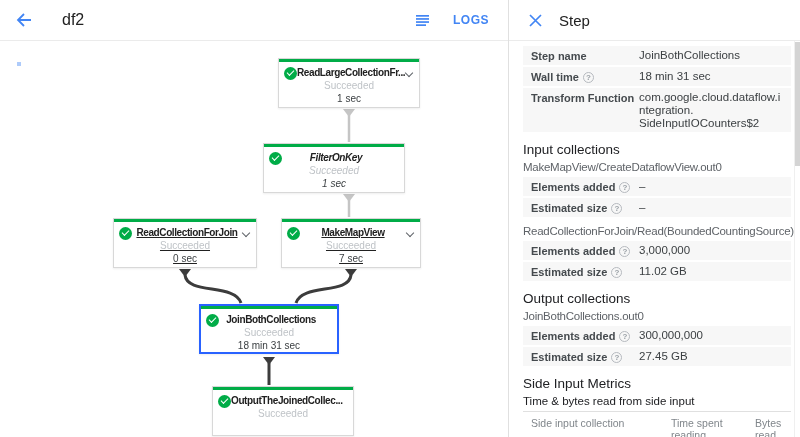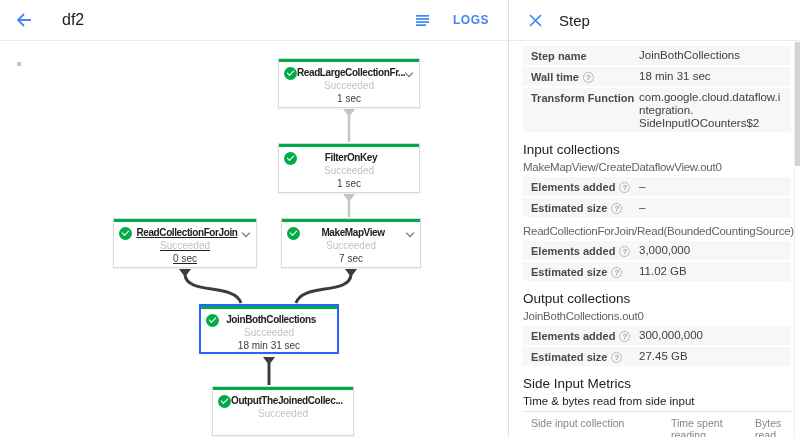--- a/index.html
+++ b/index.html
@@ -116,40 +116,40 @@
     <div class="node" style="left: 278px; top: 17px; width: 142px;">
           <div class="node-bar"></div>
           <div class="node-body">
             <span class="check-icon"></span>
             <div class="node-title">ReadLargeCollectionFr...</div>
             <div class="node-status">Succeeded</div>
             <div class="node-duration">1 sec</div>
             <span class="chevron-icon"></span>
           </div>
         </div>
-        <div class="node" style="left: 278px; top: 102px; width: 142px;">
+        <div class="node" style="left: 263px; top: 102px; width: 142px; font-style: italic;">
           <div class="node-bar"></div>
           <div class="node-body">
             <span class="check-icon"></span>
             <div class="node-title">FilterOnKey</div>
             <div class="node-status">Succeeded</div>
             <div class="node-duration">1 sec</div>
           </div>
         </div>
         <div class="node" style="left: 113px; top: 177px; width: 144px; text-decoration: underline;">
           <div class="node-bar"></div>
           <div class="node-body">
             <span class="check-icon"></span>
             <div class="node-title">ReadCollectionForJoin</div>
             <div class="node-status">Succeeded</div>
             <div class="node-duration">0 sec</div>
             <span class="chevron-icon"></span>
           </div>
         </div>
-        <div class="node" style="left: 281px; top: 177px; width: 140px;">
+        <div class="node" style="left: 281px; top: 177px; width: 140px; text-decoration: underline;">
           <div class="node-bar"></div>
           <div class="node-body">
             <span class="check-icon"></span>
             <div class="node-title">MakeMapView</div>
             <div class="node-status">Succeeded</div>
             <div class="node-duration">7 sec</div>
             <span class="chevron-icon"></span>
           </div>
         </div>
         <div class="node selected" style="left: 199px; top: 263px; width: 140px;">

